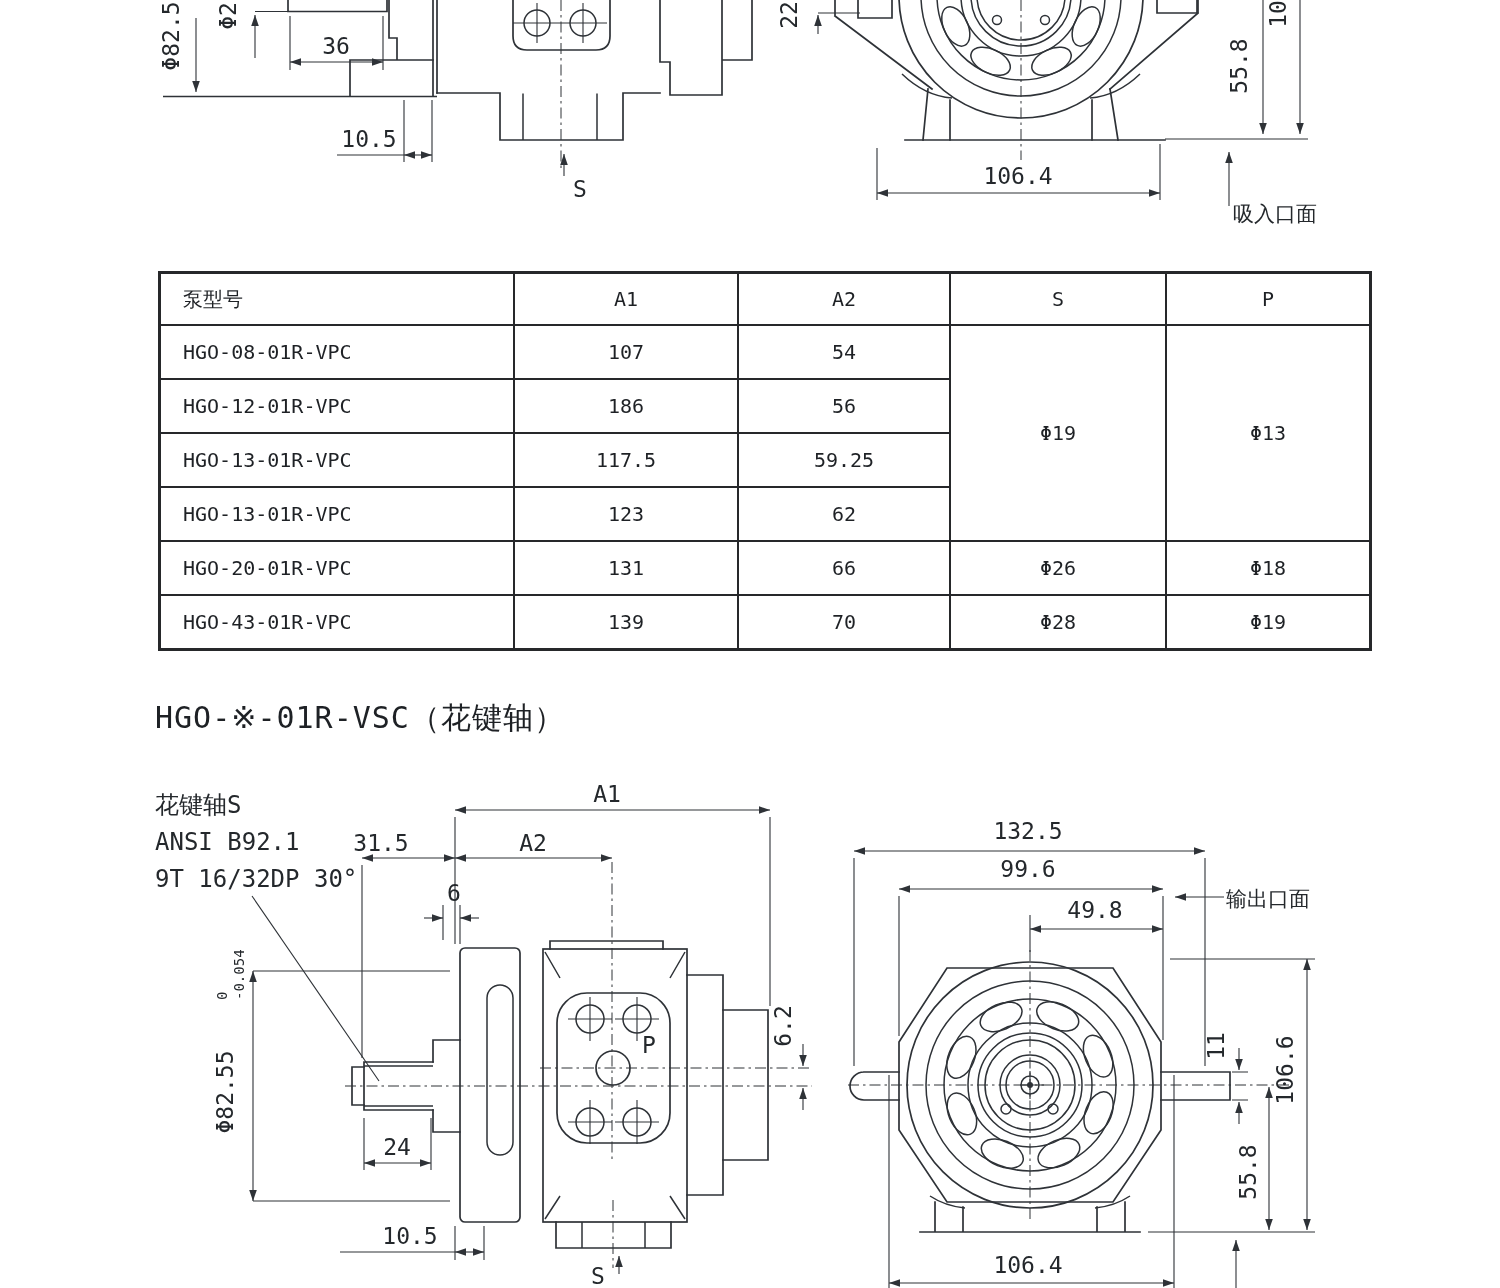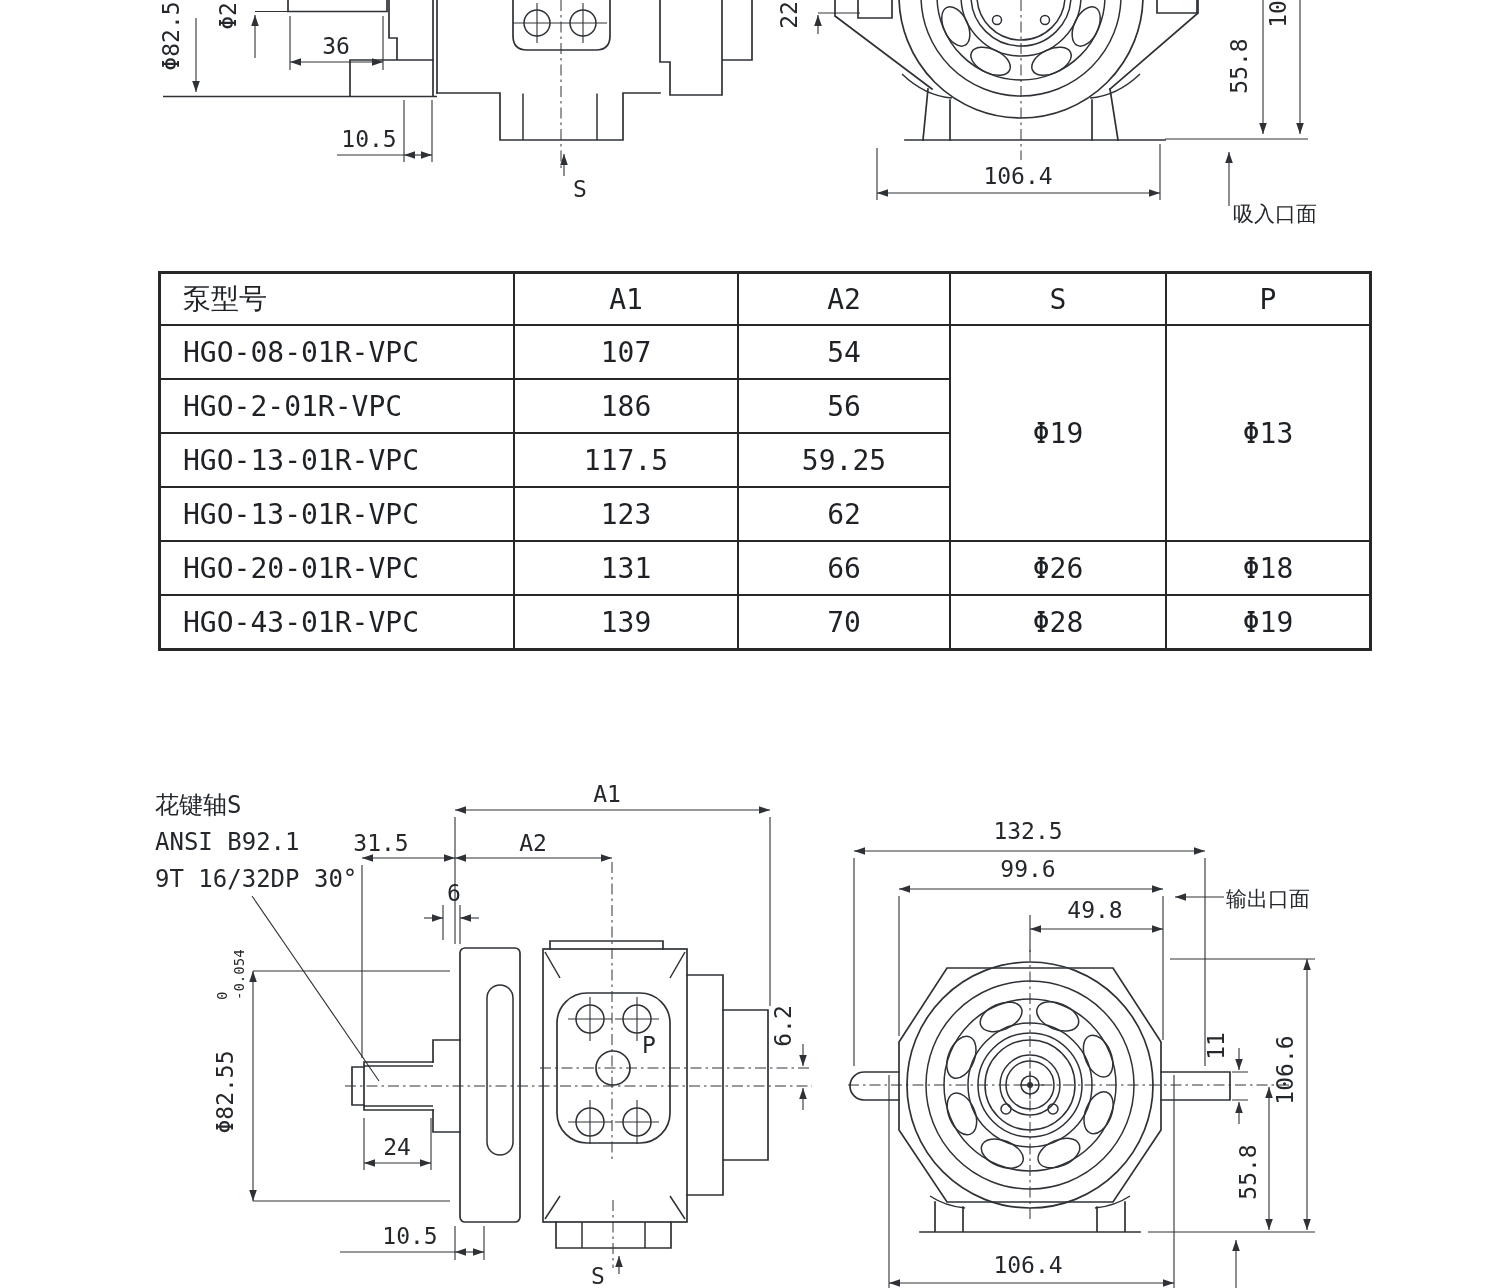--- a/index.html
+++ b/index.html
@@ -18,21 +18,21 @@
   .co {font-family:"DejaVu Sans Mono","DejaVu Sans",sans-serif;font-size:24px;text-anchor:start;}
   .sm {font-family:"DejaVu Sans Mono","DejaVu Sans",sans-serif;font-size:14px;text-anchor:start;}
   
   #svga .d2{marker-start:url(#arwA);marker-end:url(#arwA);} #svga .d1{marker-end:url(#arwA);}
   #svgb .d2{marker-start:url(#arwB);marker-end:url(#arwB);} #svgb .d1{marker-end:url(#arwB);}
   #svgc .d2{marker-start:url(#arwC);marker-end:url(#arwC);} #svgc .d1{marker-end:url(#arwC);}
   #svgd .d2{marker-start:url(#arwD);marker-end:url(#arwD);} #svgd .d1{marker-end:url(#arwD);}
   
   .spec-table{position:absolute;left:158px;top:271px;border-collapse:collapse;table-layout:fixed;
     border:3px solid #26282a;color:#1e2125;background:#fff;
-    font-family:"DejaVu Sans Mono","DejaVu Sans",sans-serif;font-size:28px;}
+    font-family:"DejaVu Sans Mono","DejaVu Sans",sans-serif;font-size:20px;}
   .spec-table th,.spec-table td{border:2px solid #26282a;font-weight:normal;text-align:center;padding:0;}
   .spec-table th{height:50px;} .spec-table td{height:52px;margin-top:8px;}
   .spec-table .mcol{width:330px;text-align:left;padding-left:22px;}
   .c1{width:222px;} .c2{width:210px;} .c3{width:214px;} .c4{width:202px;}
   
   .sec-title{position:absolute;left:155px;top:698px;font-size:30px;color:#1e2125;letter-spacing:1px;
     font-family:"DejaVu Sans Mono","DejaVu Sans",sans-serif;}
 </style>
 </head>
 <body>
@@ -131,21 +131,21 @@
       <th class="c4">P</th>
     </tr>
     <tr>
       <td class="mcol">HGO-08-01R-VPC</td>
       <td>107</td>
       <td>54</td>
       <td rowspan="4">Φ19</td>
       <td rowspan="4">Φ13</td>
     </tr>
     <tr>
-      <td class="mcol">HGO-2-01R-VPC</td>
+      <td class="mcol">HGO-12-01R-VPC</td>
       <td>186</td>
       <td>56</td>
     </tr>
     <tr>
       <td class="mcol">HGO-13-01R-VPC</td>
       <td>117.5</td>
       <td>59.25</td>
     </tr>
     <tr>
       <td class="mcol">HGO-13-01R-VPC</td>
@@ -162,20 +162,21 @@
     <tr>
       <td class="mcol">HGO-43-01R-VPC</td>
       <td>139</td>
       <td>70</td>
       <td>Φ28</td>
       <td>Φ19</td>
     </tr>
   </tbody>
     </table>
 
+  <div class="sec-title">HGO-※-01R-VSC（花键轴）</div>
 
   <svg id="svgc" style="left:130px;top:755px;width:690px;height:533px" viewBox="130 755 690 533">
     <defs>
       <marker id="arwC" markerUnits="userSpaceOnUse" markerWidth="12" markerHeight="10" refX="11" refY="5" orient="auto-start-reverse">
         <path d="M0,1.2 L11,5 L0,8.8 Z" fill="#2e3237"></path>
       </marker>
     </defs>
     <g>
       <path class="t" d="M252,896 L379,1081"></path>
       <path class="t d2" d="M455,810 H770"></path>

